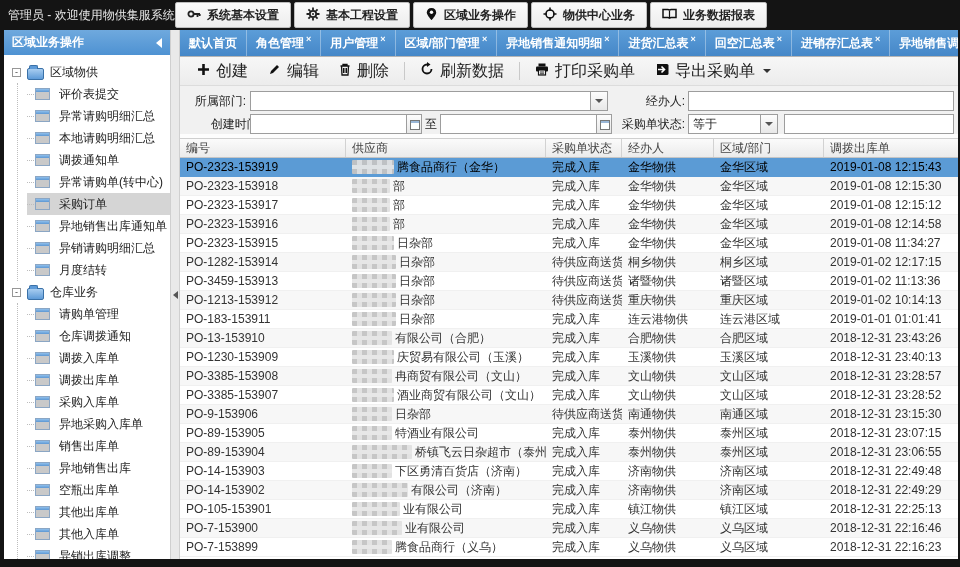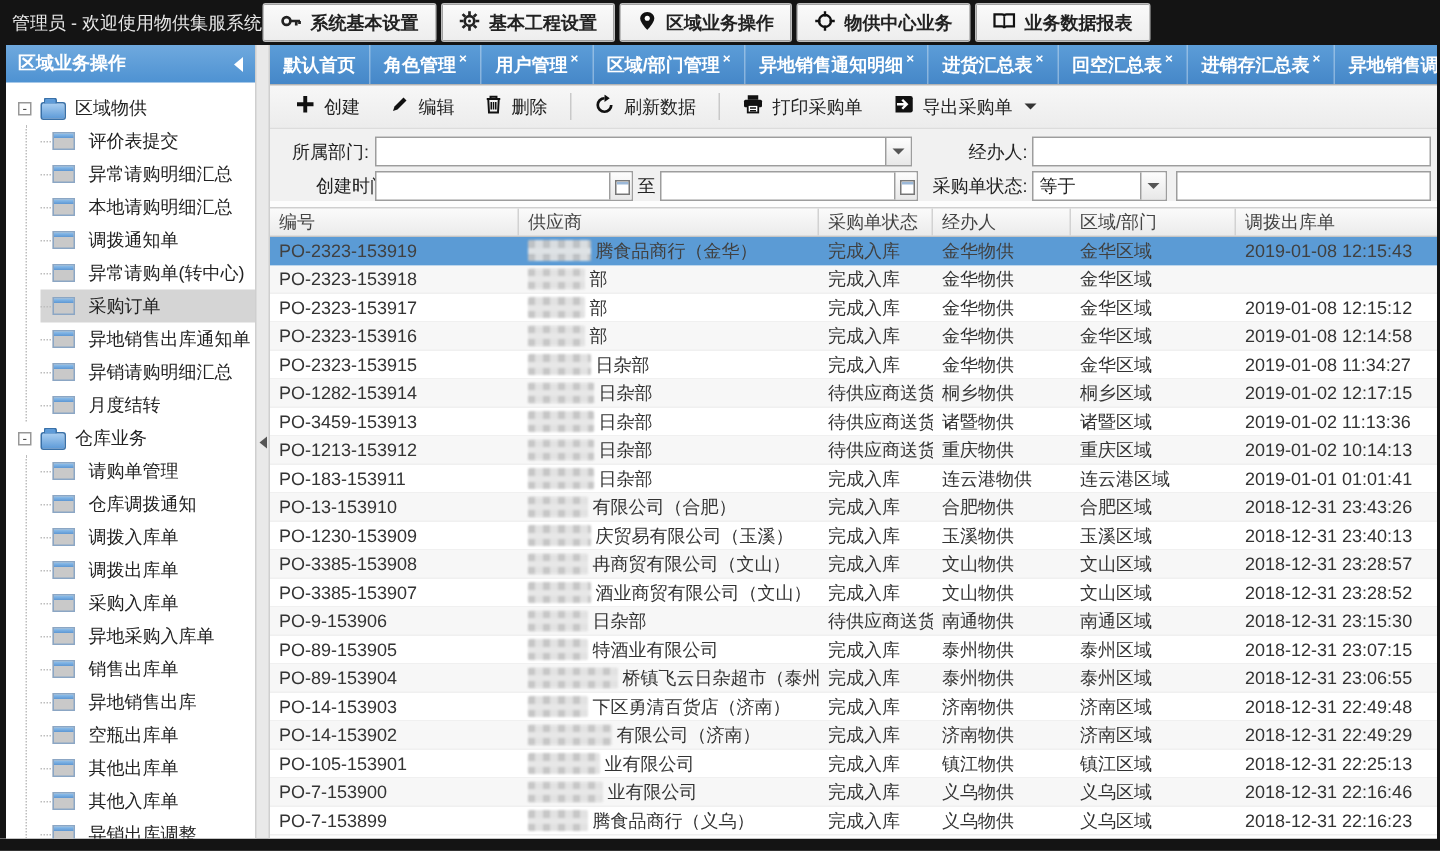--- a/index.html
+++ b/index.html
@@ -48,21 +48,21 @@
   
   .content { flex:1; display:flex; flex-direction:column; overflow:hidden; background:#fff; }
 
   .tabbar { height:26px; flex:none; background:linear-gradient(#5c9dd8,#4587c8); display:flex; align-items:stretch; overflow:hidden; }
   .tab { padding:0 9px; display:flex; align-items:center; color:#fff; font-size:12px; font-weight:bold;
          border-right:1px solid rgba(255,255,255,.35); cursor:pointer; white-space:nowrap; }
   .tab .close { font-size:9px; margin-left:2px; position:relative; top:-4px; color:#fff; }
 
   .toolbar { height:30px; flex:none; background:linear-gradient(#f7f7f7,#ececec); border-top:1px solid #b5b5b5;
              border-bottom:1px solid #dcdcdc; display:flex; align-items:center; padding-left:8px; gap:2px; }
-  .tool-btn { height:24px; padding:0 8px; display:flex; align-items:center; gap:6px; font-size:12px; color:#222;
+  .tool-btn { height:24px; padding:0 8px; display:flex; align-items:center; gap:6px; font-size:16px; color:#222;
               border:1px solid transparent; border-radius:2px; cursor:pointer; white-space:nowrap; }
   .tool-sep { width:1px; height:18px; background:#c9c9c9; margin:0 4px; }
   .caret-down { width:0; height:0; border-left:4px solid transparent; border-right:4px solid transparent; border-top:4px solid #333; margin-left:2px; }
 
   .filterbar { height:48px; flex:none; background:#f1f1f1; position:relative; font-size:12px; color:#222; }
   .flabel { position:absolute; height:20px; line-height:20px; text-align:right; }
   .fctl { position:absolute; height:20px; background:#fff; border:1px solid #9d9d9d; }
   .fctl input { width:100%; height:100%; border:none; outline:none; font-size:12px; padding:0 4px; background:transparent; }
   .selarrow { position:absolute; top:0; bottom:0; right:0; width:17px; background:linear-gradient(#fdfdfd,#e8e8e8);
               border-left:1px solid #9d9d9d; display:flex; align-items:center; justify-content:center; }
@@ -75,21 +75,21 @@
 
   .gap { height:4px; flex:none; background:#fdfdfd; }
 
   
   .thead { height:20px; flex:none; display:flex; background:linear-gradient(#fbfbfb,#ebebeb);
            border-top:1px solid #cfcfcf; border-bottom:1px solid #c5c5c5; font-size:12px; color:#444; }
   .th { line-height:19px; padding:0 6px; border-right:1px solid #d2d2d2; overflow:hidden; white-space:nowrap; }
   .tbody { flex:1; overflow:hidden; }
   .trow { height:19px; display:flex; font-size:12px; color:#333; background:#fff; border-bottom:1px solid #f0f0f0; cursor:pointer; }
   .trow.alt { background:#f7f7f7; }
-  .trow.selected { background:#5b9bd5; color:#404040; border-bottom-color:#5b9bd5; }
+  .trow.selected { background:#5b9bd5; color:#000000; border-bottom-color:#5b9bd5; }
   .td { line-height:18px; padding:0 6px; overflow:hidden; white-space:nowrap; }
   .c0{width:166px;flex:none;} .c1{width:200px;flex:none;} .c2{width:76px;flex:none;}
   .c3{width:92px;flex:none;} .c4{width:110px;flex:none;} .c5{flex:1;}
   .sup { display:flex; align-items:center; gap:3px; }
   .blurblock { display:inline-block; height:14px; flex:none; border-radius:1px; filter:blur(0.6px); opacity:.95;
     background-image:repeating-linear-gradient(90deg, rgba(155,155,155,.85) 0 5px, rgba(228,228,228,.9) 5px 10px),
                      repeating-linear-gradient(0deg, #c4c4c4 0 5px, #e6e6e6 5px 9px);
     background-blend-mode:lighten; }
 </style>
 </head>
@@ -396,20 +396,21 @@
           </div>
           <div class="trow alt">
             <div class="td c0">PO-2323-153918</div>
             <div class="td c1 sup">
               <span class="blurblock" style="width: 38px;"></span>
               <span>部</span>
             </div>
             <div class="td c2">完成入库</div>
             <div class="td c3">金华物供</div>
             <div class="td c4">金华区域</div>
+            <div class="td c5">2019-01-08 12:15:30</div>
           </div>
           <div class="trow">
             <div class="td c0">PO-2323-153917</div>
             <div class="td c1 sup">
               <span class="blurblock" style="width: 38px;"></span>
               <span>部</span>
             </div>
             <div class="td c2">完成入库</div>
             <div class="td c3">金华物供</div>
             <div class="td c4">金华区域</div>

